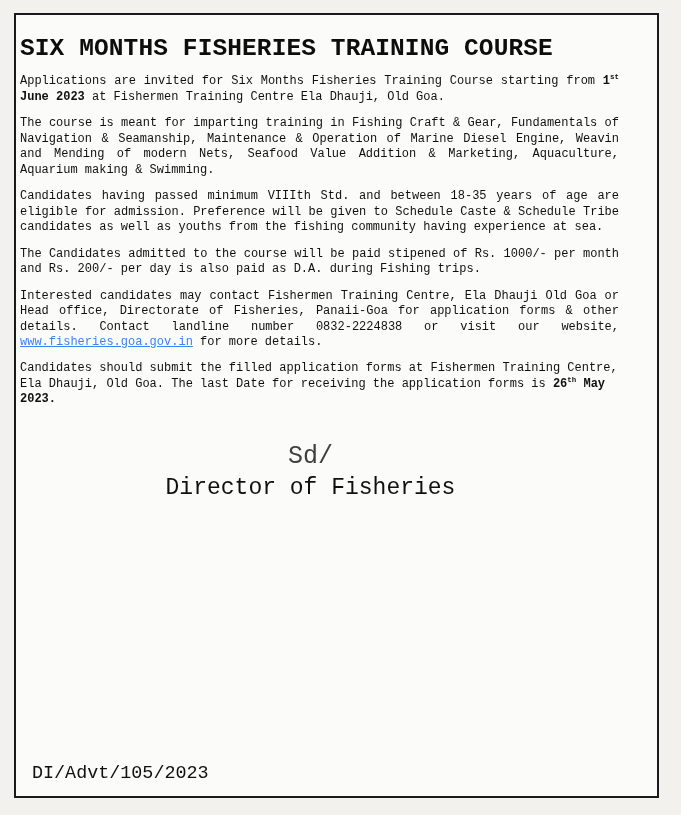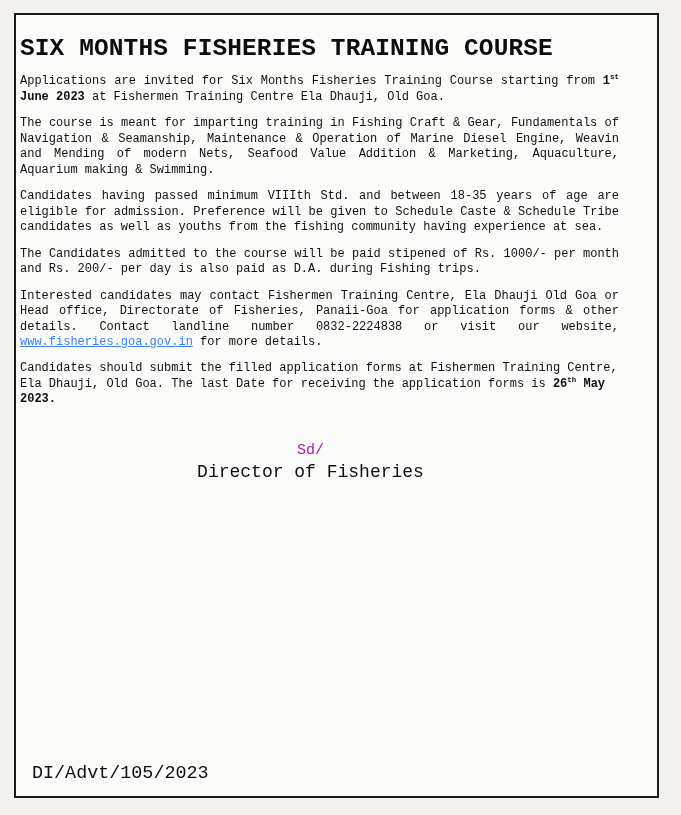--- a/index.html
+++ b/index.html
@@ -61,34 +61,34 @@
   .link {
     text-decoration: underline;
     color: #3b82f6;
   }
   .sign-block {
     margin-top: 14px;
     text-align: center;
     padding-right: 34px;
   }
   .sd {
-    font-size: 15px;
-    color: #a21caf;
+    font-size: 25px;
+    color: #404040;
     line-height: 1.3;
     margin-top: 33px;
   }
   .signer {
     font-size: 18.8px;
     font-weight: bold;
     color: #0d0d0d;
     line-height: 1.35;
     margin-top: 2px;
   }
   .designation {
-    font-size: 18px;
+    font-size: 23px;
     color: #101010;
     line-height: 1.3;
     margin-top: 1px;
   }
   .ref {
     position: absolute;
     left: 16px;
     bottom: 12px;
     font-size: 18.4px;
     color: #101010;

